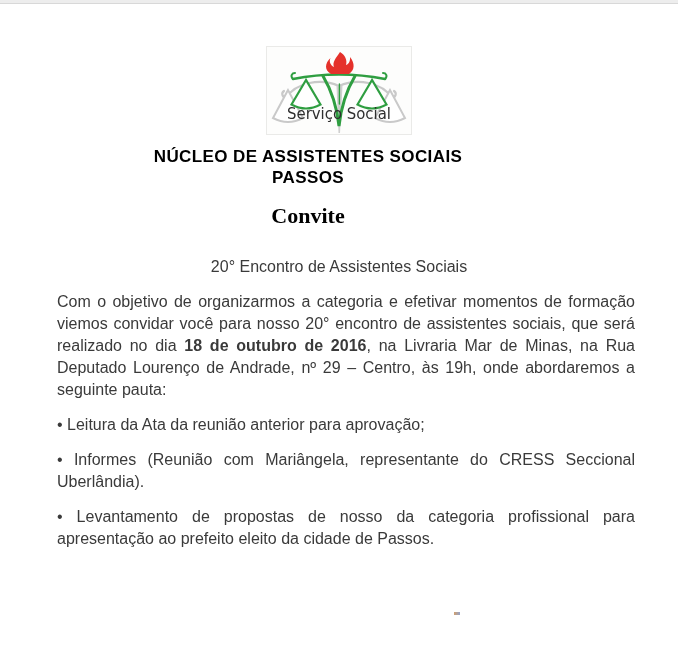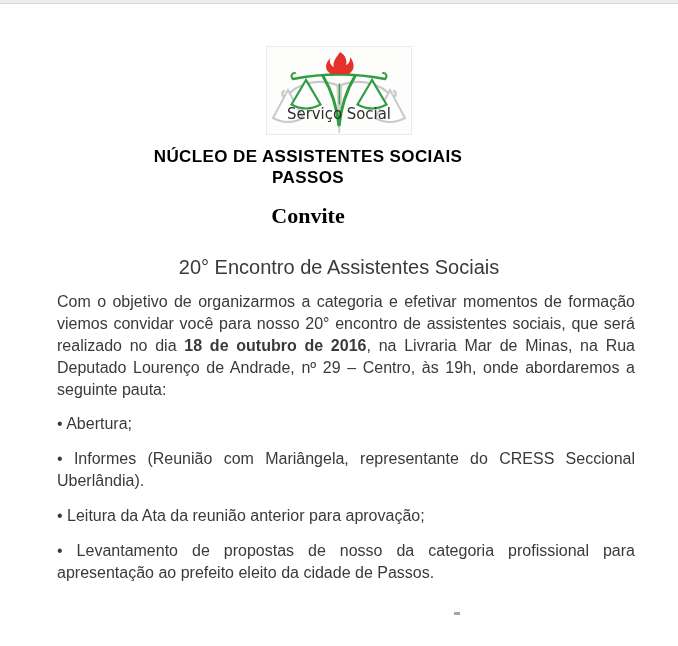--- a/index.html
+++ b/index.html
@@ -43,21 +43,21 @@
     line-height: 26px;
     color: #000000;
   }
   .doc-title span {
     text-decoration-thickness: 2px;
     text-underline-offset: 3px;
   }
   .subtitle {
     margin-top: 29px;
     text-align: center;
-    font-size: 20px;
+    font-size: 16px;
     line-height: 18px;
     color: #3a3a3a;
   }
   .content {
     margin: 15px 43px 0 57px;
     width: 578px;
   }
   .content p {
     font-size: 16px;
     line-height: 22px;
@@ -121,22 +121,21 @@
 
 <div class="doc-title">
   <span>Convite</span>
 </div>
 
 <div class="subtitle">20° Encontro de Assistentes Sociais</div>
 
 <div class="content">
   <p class="intro"><span>Com o objetivo de organizarmos a categoria e efetivar momentos de formação viemos convidar você para nosso 20° encontro de assistentes sociais, que será realizado no dia </span><span class="bold-date">18 de outubro de 2016</span><span>, na Livraria Mar de Minas, na Rua Deputado Lourenço de Andrade, nº 29 – Centro, às 19h, onde abordaremos a seguinte pauta:</span></p>
 
-  <p class="bullet-item first"><span class="bullet-marker">•</span> <span>Abertura;</span></p>
+
+  <p class="bullet-item"><span class="bullet-marker">•</span> <span>Leitura da Ata da reunião anterior para aprovação;</span></p>
 
   <p class="bullet-item"><span class="bullet-marker">•</span> <span>Informes (Reunião com Mariângela, representante do CRESS Seccional Uberlândia).</span></p>
-
-  <p class="bullet-item"><span class="bullet-marker">•</span> <span>Leitura da Ata da reunião anterior para aprovação;</span></p>
 
   <p class="bullet-item"><span class="bullet-marker">•</span> <span>Levantamento de propostas de nosso da categoria profissional para apresentação ao prefeito eleito da cidade de Passos.</span></p>
 </div>
 
 <div class="artifact"></div>
 
 </body></html>

